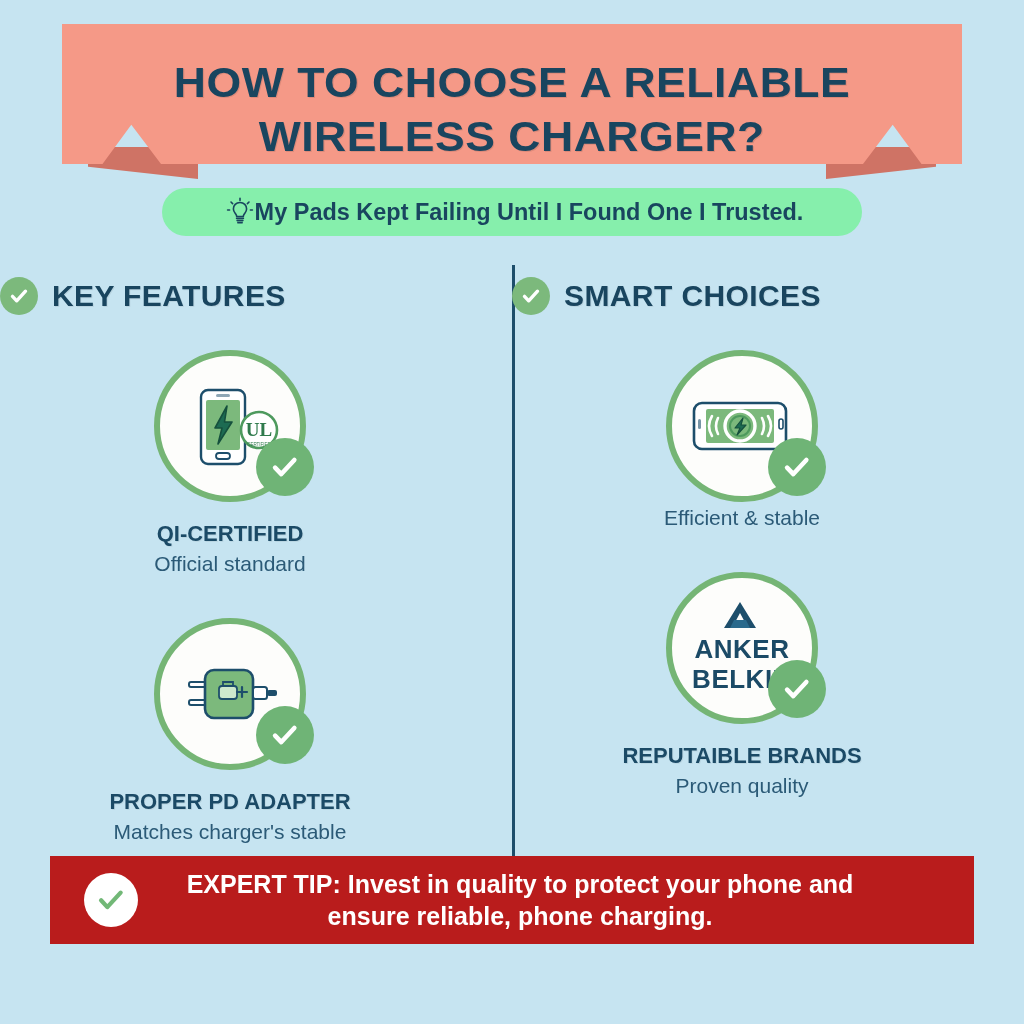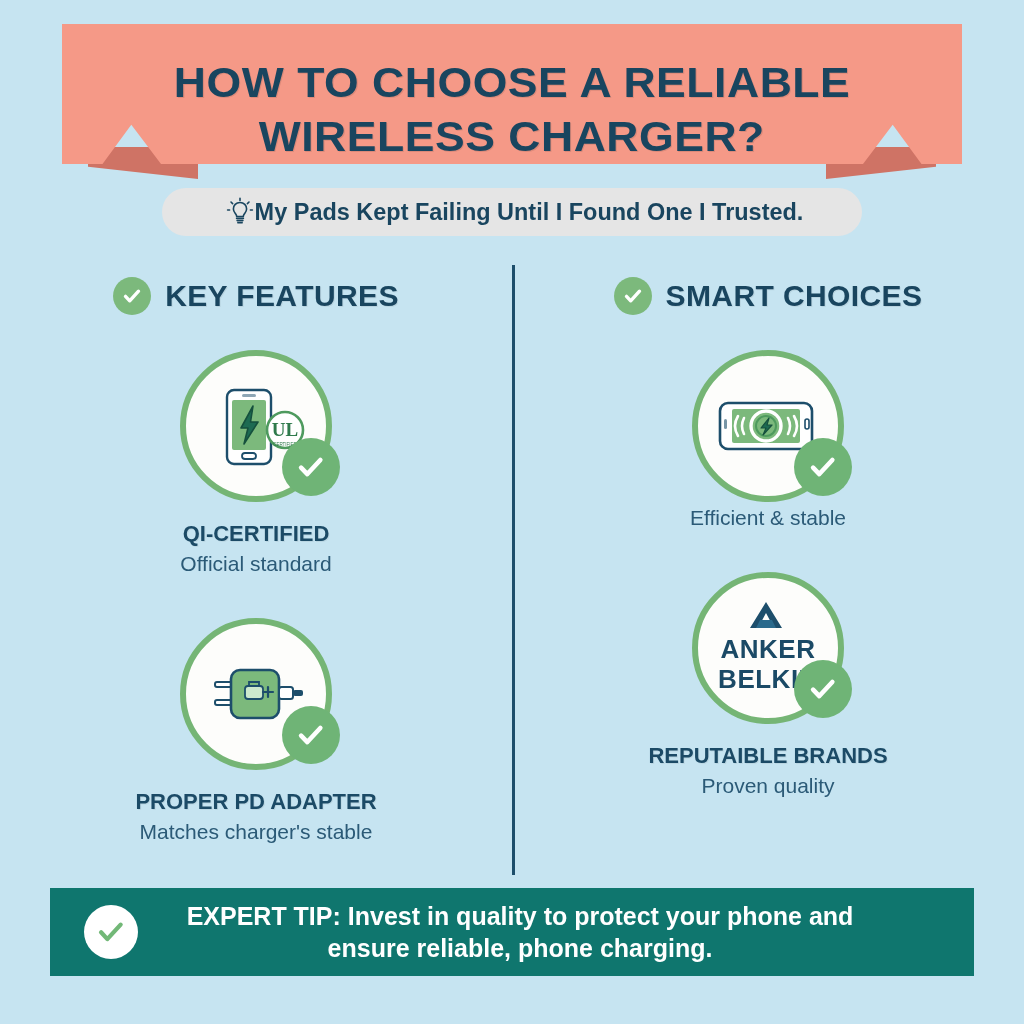--- a/index.html
+++ b/index.html
@@ -77,21 +77,21 @@
   }
 
   
   .subtitle-pill {
     position: absolute;
     left: 50%;
     transform: translateX(-50%);
     top: 188px;
     width: 700px;
     height: 48px;
-    background: #e5e5e5;
+    background: #86efac;
     border-radius: 26px;
     display: flex;
     align-items: center;
     justify-content: center;
     gap: 6px;
   }
   .bulb-icon {
     width: 28px; height: 30px;
     flex: 0 0 auto;
     display: block;
@@ -118,21 +118,20 @@
   .columns {
     position: absolute;
     left: 0; top: 270px;
     width: 1024px;
     display: flex;
   }
   .column {
     width: 512px;
     display: flex;
     flex-direction: column;
-    align-items: center;
   }
   .col-header {
     display: flex;
     align-items: center;
     gap: 14px;
     height: 52px;
   }
   .check-badge {
     width: 38px; height: 38px;
     border-radius: 50%;
@@ -224,24 +223,24 @@
     font-size: 26px;
     font-weight: bold;
     letter-spacing: 0.5px;
     line-height: 1.12;
   }
 
   
   .footer {
     position: absolute;
     left: 50px;
-    top: 888px;
+    top: 856px;
     width: 924px;
     height: 88px;
-    background: #0f766e;
+    background: #b91c1c;
     display: flex;
     align-items: center;
     gap: 22px;
     padding: 0 34px;
     box-sizing: border-box;
   }
   .footer-check {
     width: 54px; height: 54px;
     border-radius: 50%;
     background: #ffffff;

